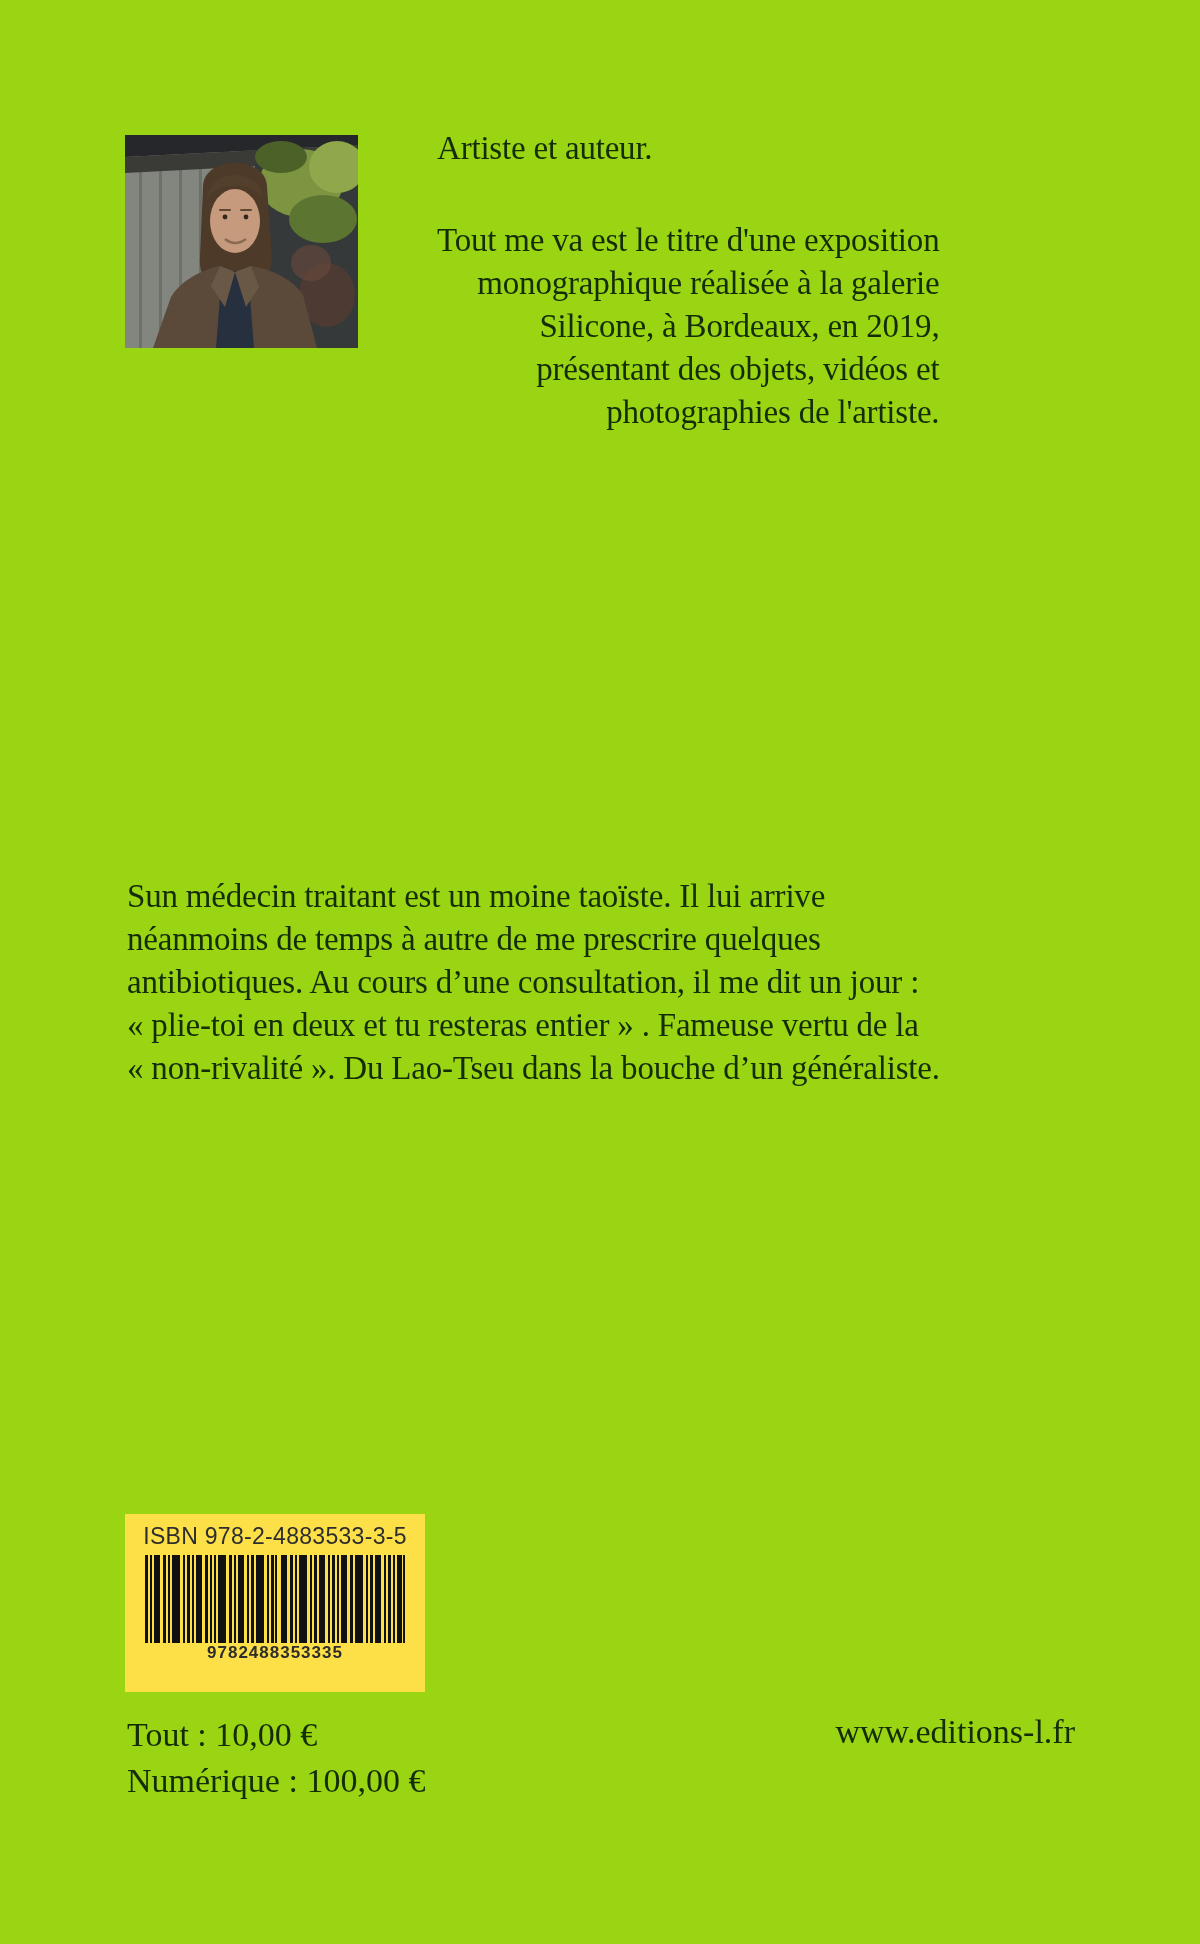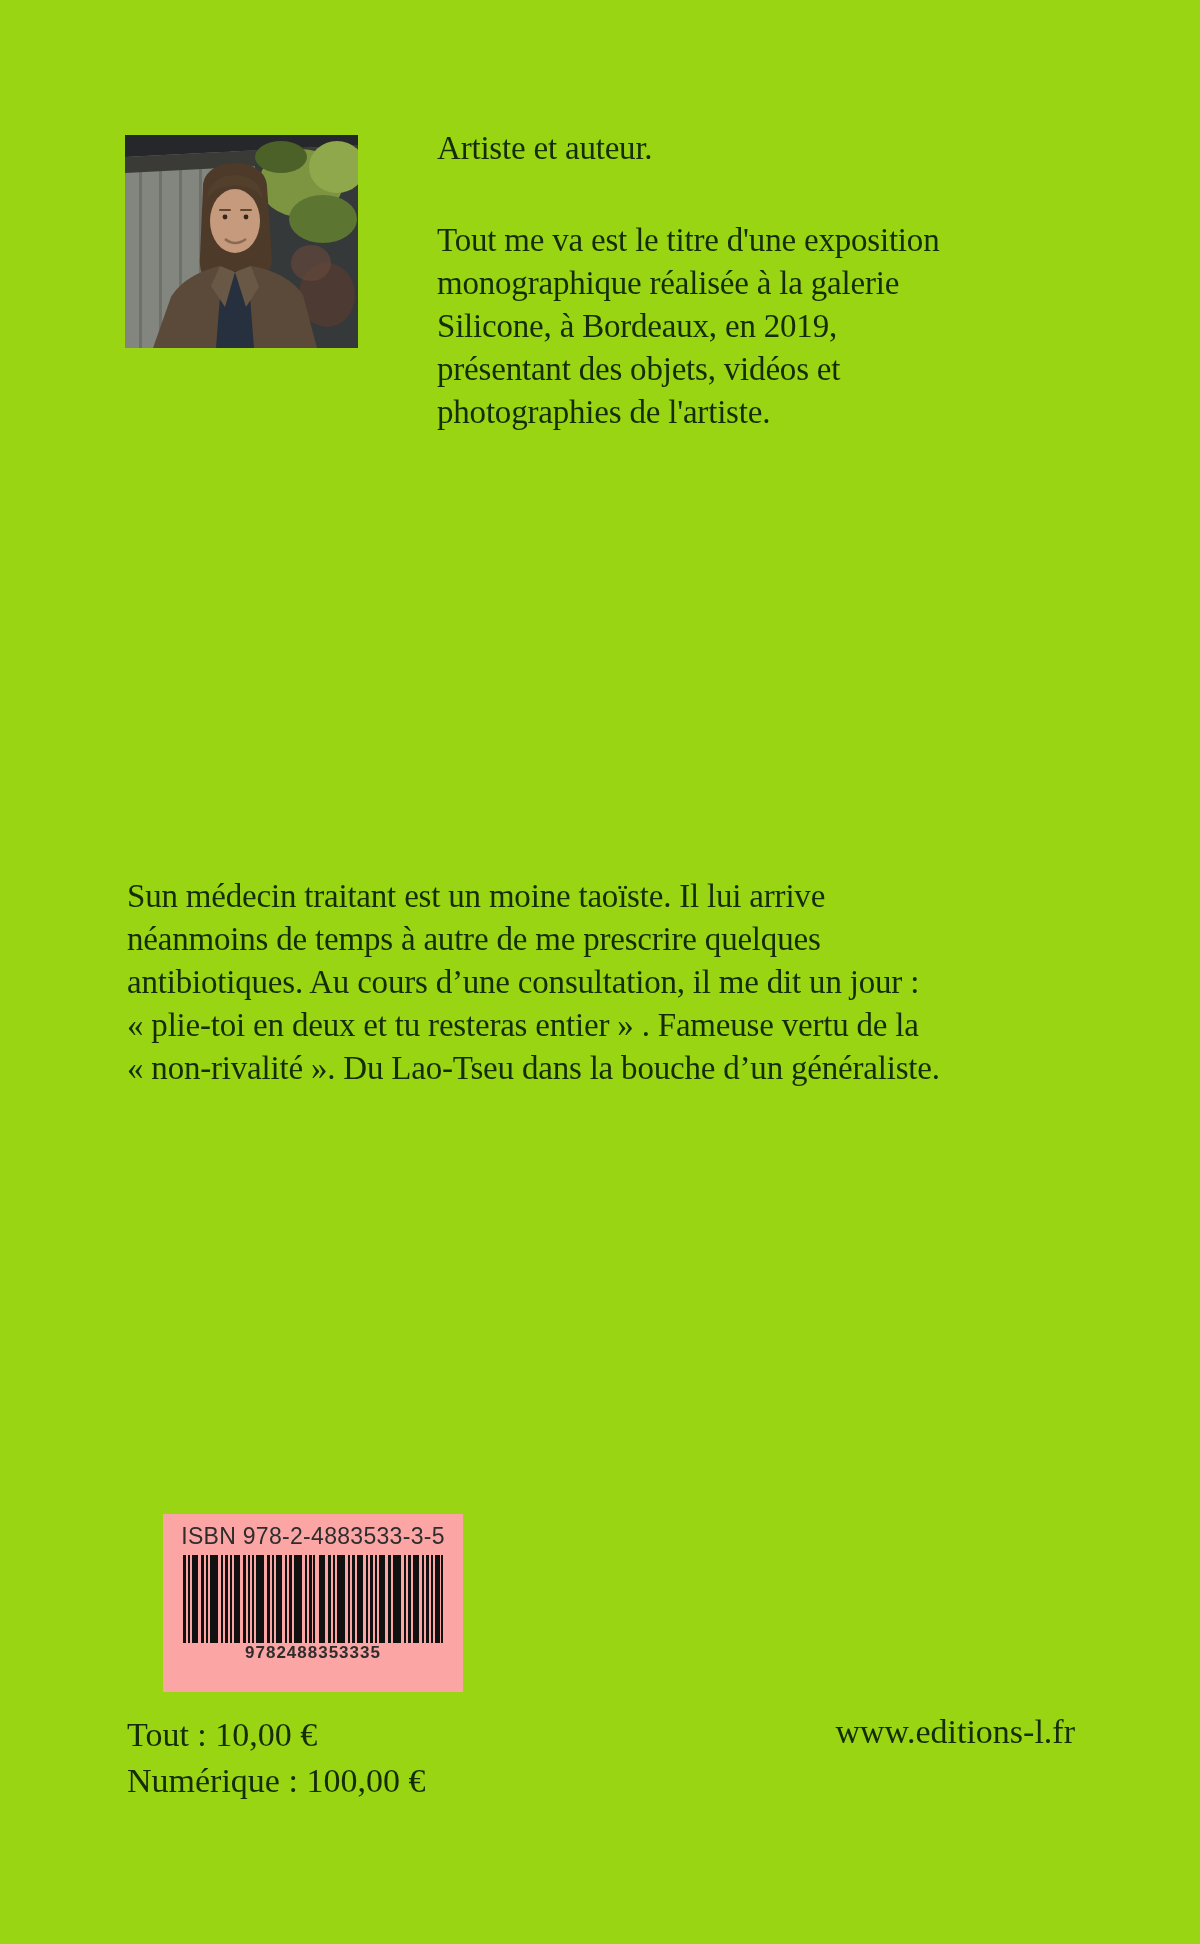--- a/index.html
+++ b/index.html
@@ -19,38 +19,37 @@
     width: 233px; height: 213px;
     overflow: hidden;
   }
   .photo svg { display: block; width: 233px; height: 213px; }
 
   .bio {
     left: 437px; top: 127px;
     font-size: 33px; line-height: 43px;
     letter-spacing: -0.2px;
   }
-  .bio-expo { margin-top: 49px; white-space: pre-line; }
+  .bio-expo { margin-top: 49px; white-space: pre-line; text-align: right; }
 
   .excerpt {
     left: 127px; top: 875px;
     font-size: 33px; line-height: 43px;
     letter-spacing: -0.2px;
     white-space: pre-line;
   }
 
   .isbn-box {
     left: 125px; top: 1514px;
     width: 300px; height: 178px;
-    background: #fca5a5;
+    background: #fde047;
     text-align: center;
     font-family: "Liberation Sans", sans-serif;
     color: #2d2d2d;
     box-sizing: border-box;
-    margin-left: 38px;
   }
   .isbn-label {
     padding-top: 9px;
     font-size: 23px;
     letter-spacing: 0.3px;
     white-space: nowrap;
   }
   .barcode { display: block; margin: 5px auto 0 auto; }
   .isbn-digits {
     font-size: 17px;

